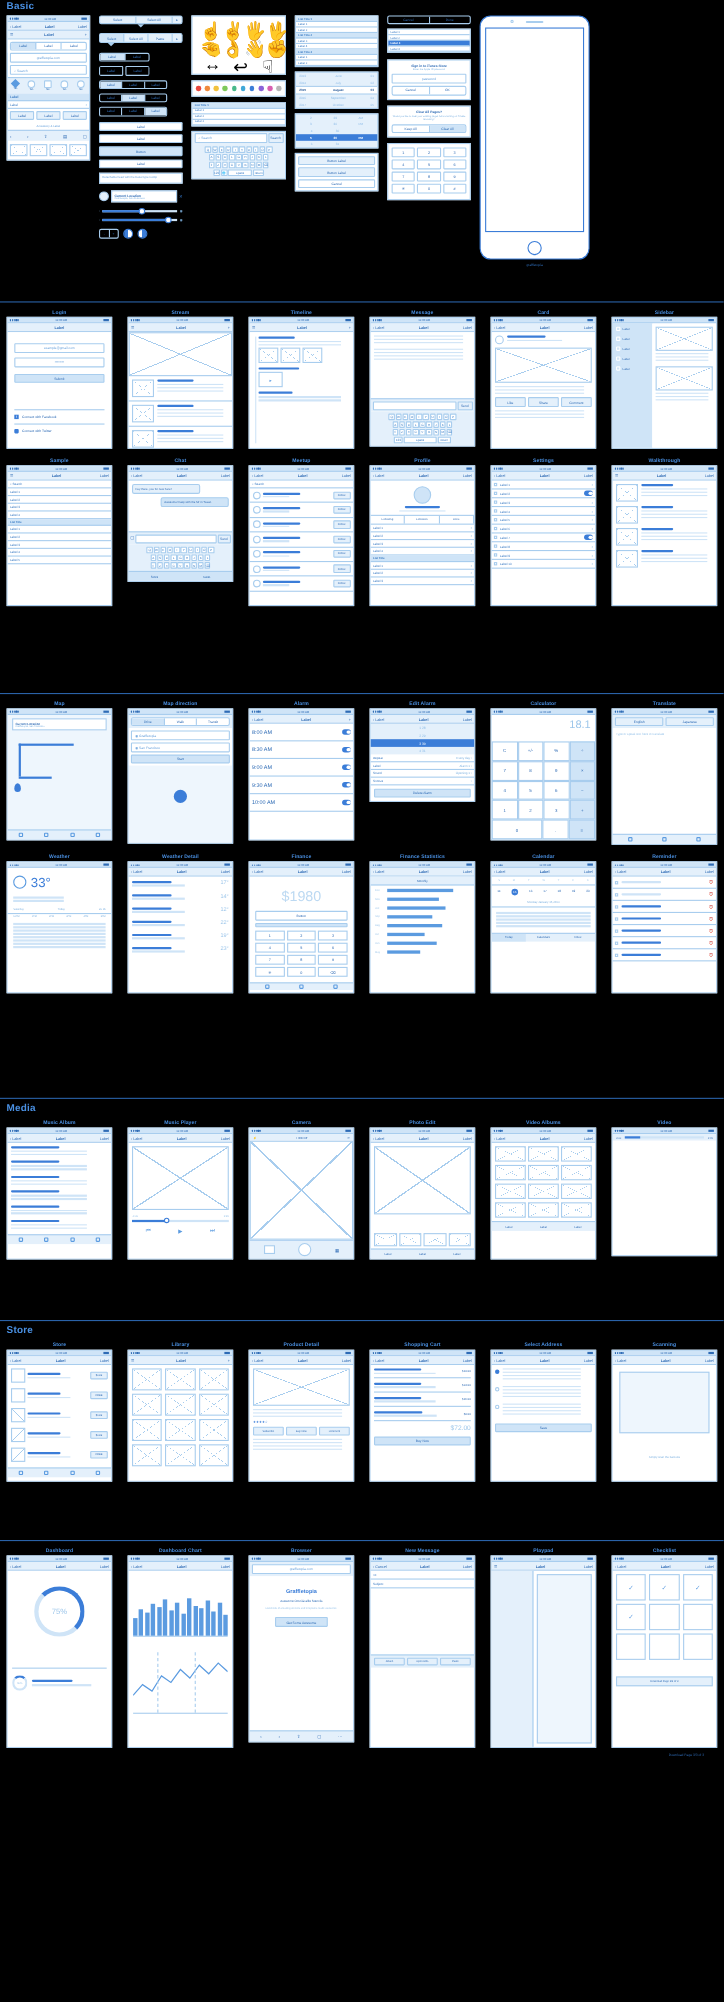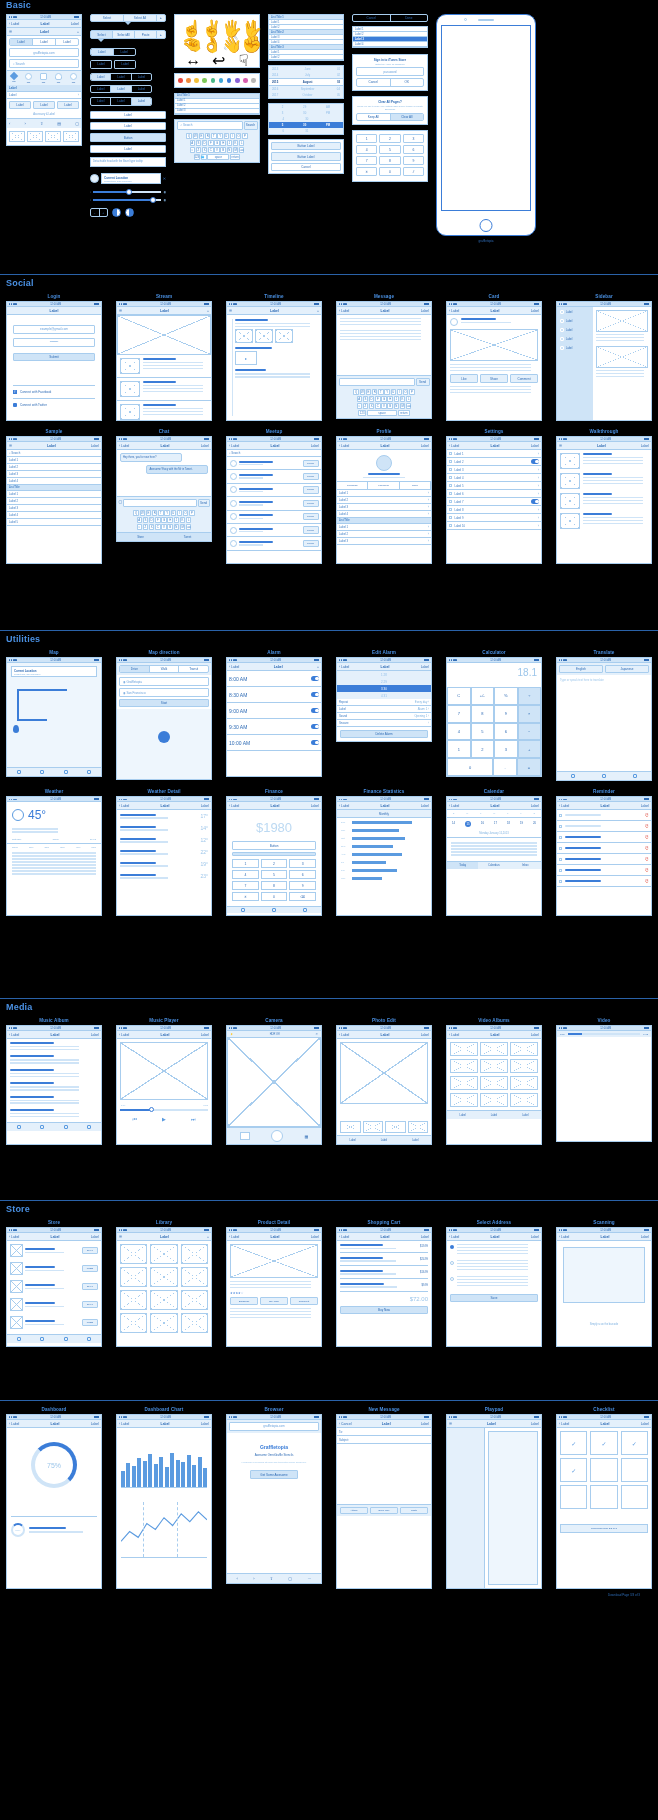--- a/index.html
+++ b/index.html
@@ -518,21 +518,20 @@
         <div style="position:absolute;bottom:3px;left:50%;transform:translateX(-50%);width:13px;height:13px;border:1px solid var(--blue);border-radius:50%;"></div>
       </div>
       <div class="footer" style="margin-top:3px;">graffletopia</div>
     </div>
 
   </div>
 </div>
 
 <div style="position:absolute;left:0;top:272px;width:658px;">
   <div class="sec-rule"></div>
-  <div class="sec-title" style="margin-top:3px;">Social</div>
   <div class="row" id="social-row1" style="margin-top:6px;padding:0 6px;justify-content:space-between;">
       <div style="width:96px;">
     <div class="cap">Login</div>
     <div class="phone" style="width:96px;">
           <div class="status">
     <span class="dots">
               <i></i>
               <i></i>
               <i></i>
               <i></i>
@@ -1177,21 +1176,20 @@
               </div>
             </div>
           </div>
         </div>
       </div>
     </div>
 </div>
 
 <div style="position:absolute;left:0;top:628px;width:658px;">
   <div class="sec-rule"></div>
-  <div class="sec-title" style="margin-top:3px;">Utilities</div>
   <div class="row" id="util-row1" style="margin-top:6px;padding:0 6px;justify-content:space-between;">
       <div style="width:96px;">
     <div class="cap">Map</div>
     <div class="phone" style="width:96px;">
           <div class="status">
     <span class="dots">
               <i></i>
               <i></i>
               <i></i>
               <i></i>
@@ -1432,21 +1430,21 @@
               <i></i>
               <i></i>
               <i></i>
             </span>
     <span>12:00 AM</span>
     <span class="batt"></span>
           </div>
           <div style="background:#fff;height:113px;">
      <div style="display:flex;align-items:center;gap:4px;padding:6px 5px;">
        <div style="width:12px;height:12px;border:1px solid var(--blue2);border-radius:50%;"></div>
-       <div style="font-size:12px;color:#3b7dd8;">45°</div>
+       <div style="font-size:12px;color:#3b7dd8;">33°</div>
             </div>
      <div style="padding:0 5px;">
               <div class="line" style="width:55%;margin-bottom:1.6px;"></div>
               <div class="line" style="width:55%;margin-bottom:1.6px;"></div>
             </div>
      <div style="display:flex;justify-content:space-between;padding:4px 5px 2px;border-bottom:1px solid var(--ln);font-size:2.4px;color:#7fb2e0;">
        <span>Saturday</span>
               <span>Today</span>
               <span>26  15</span>
             </div>

